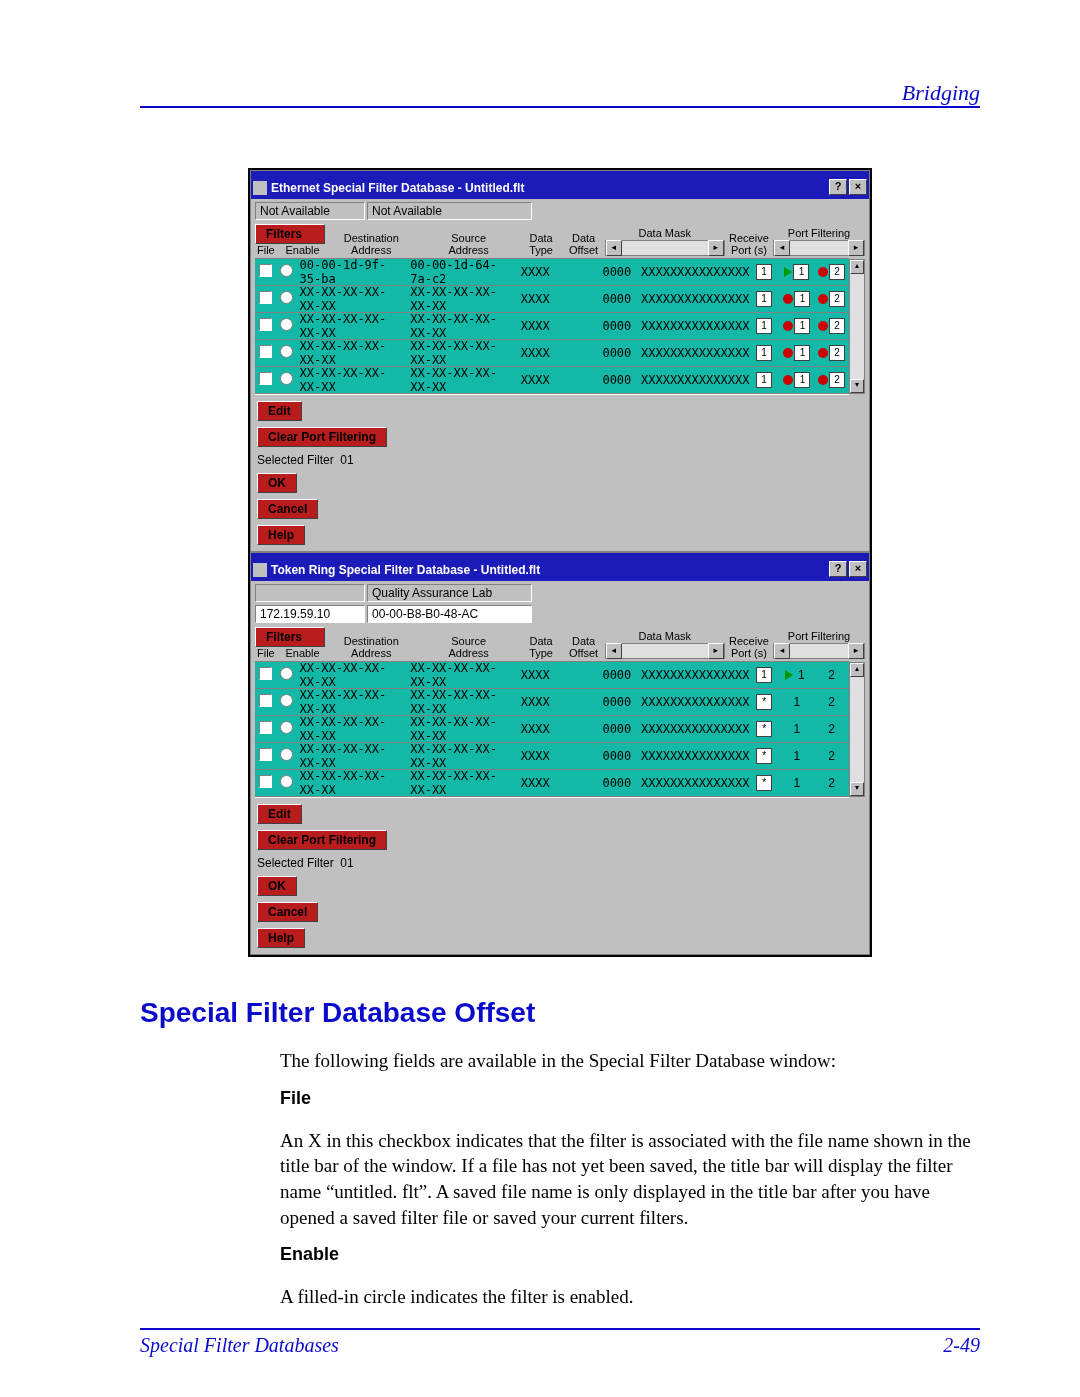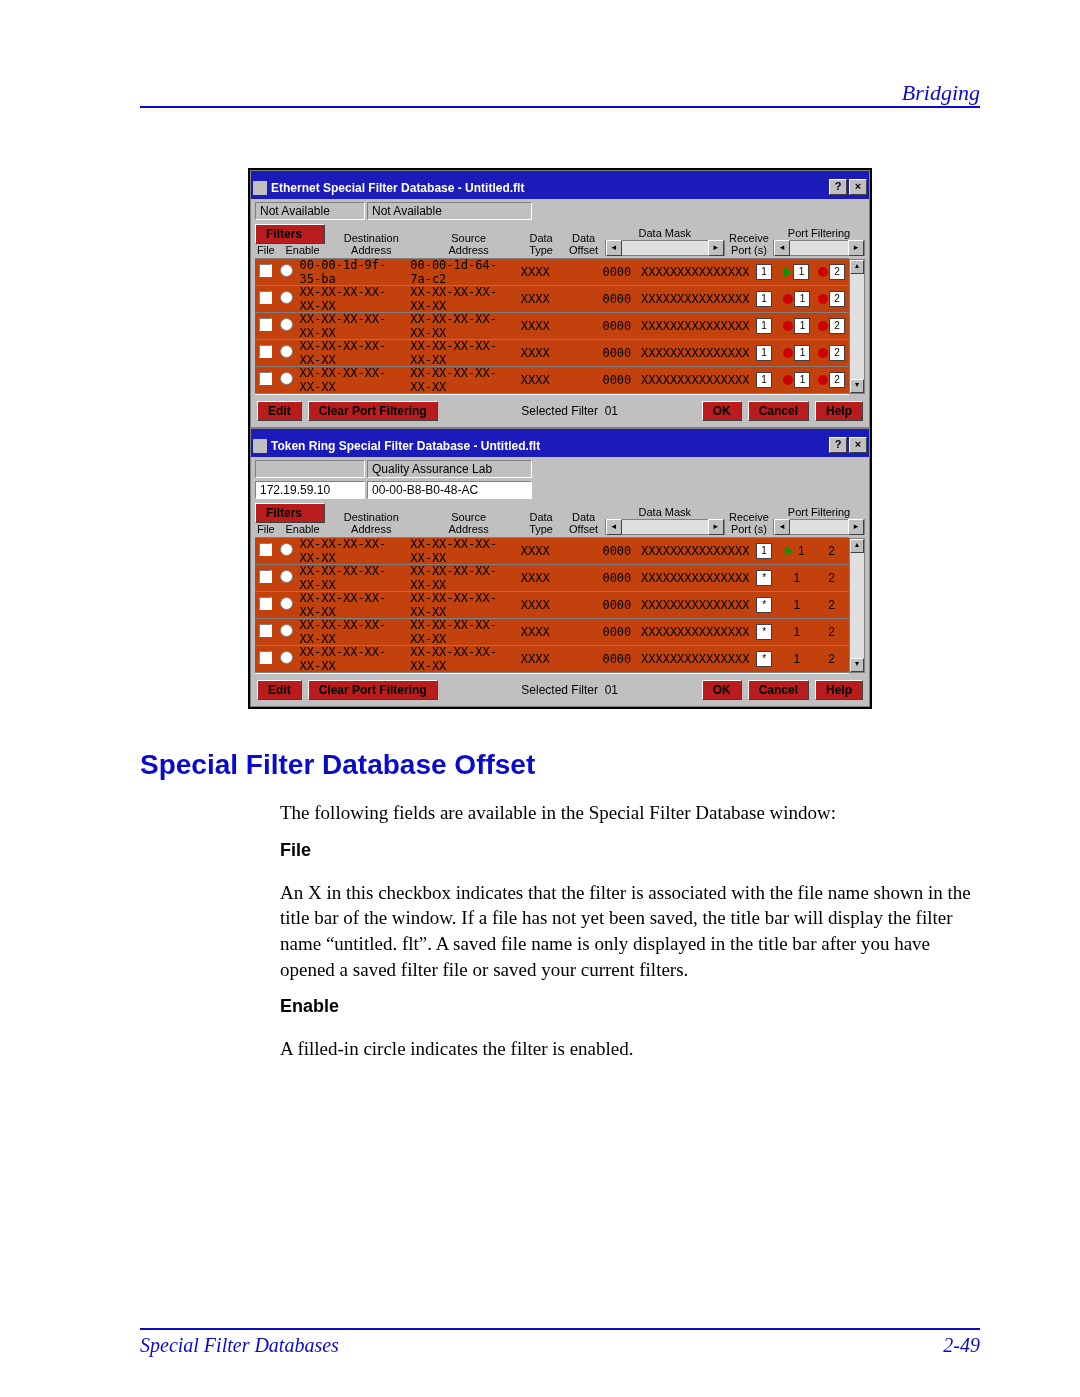--- a/index.html
+++ b/index.html
@@ -131,21 +131,21 @@
     border-top: 1px solid #808080;
     border-bottom: 1px solid #fff;
     margin: 0 4px;
     position: relative;
   }
   .gridrow {
     display: flex;
     align-items: center;
     height: 26px;
     border-bottom: 1px solid #808080;
-    background: #c2410c;
+    background: #14b8a6;
     font-size: 12px;
   }
   .gridrow > div {
     padding: 0 2px;
     box-sizing: border-box;
   }
   .col-file { width: 22px; text-align: center; }
   .col-en   { width: 22px; text-align: center; }
   .col-da   { width: 115px; font-family: monospace; }
   .col-sa   { width: 115px; font-family: monospace; }
@@ -215,23 +215,24 @@
     border-top: 1px solid #fff;
     border-left: 1px solid #fff;
     border-right: 1px solid #404040;
     border-bottom: 1px solid #404040;
     font-size: 8px;
     text-align: center;
   }
   .vscroll .strack { flex: 1; background: #dfdfdf; }
   .btnrow {
     display: flex;
-    align-items: center;
+    align-items: flex-start;
     padding: 6px 6px;
     gap: 6px;
+    flex-direction: column;
   }
   .caption {
     text-align: center;
     font-family: "Palatino Linotype", "Book Antiqua", serif;
     font-size: 18px;
     margin: 18px 0 40px;
   }
   h2.section {
     color: #0a0acc;
     font-family: Arial, Helvetica, sans-serif;

